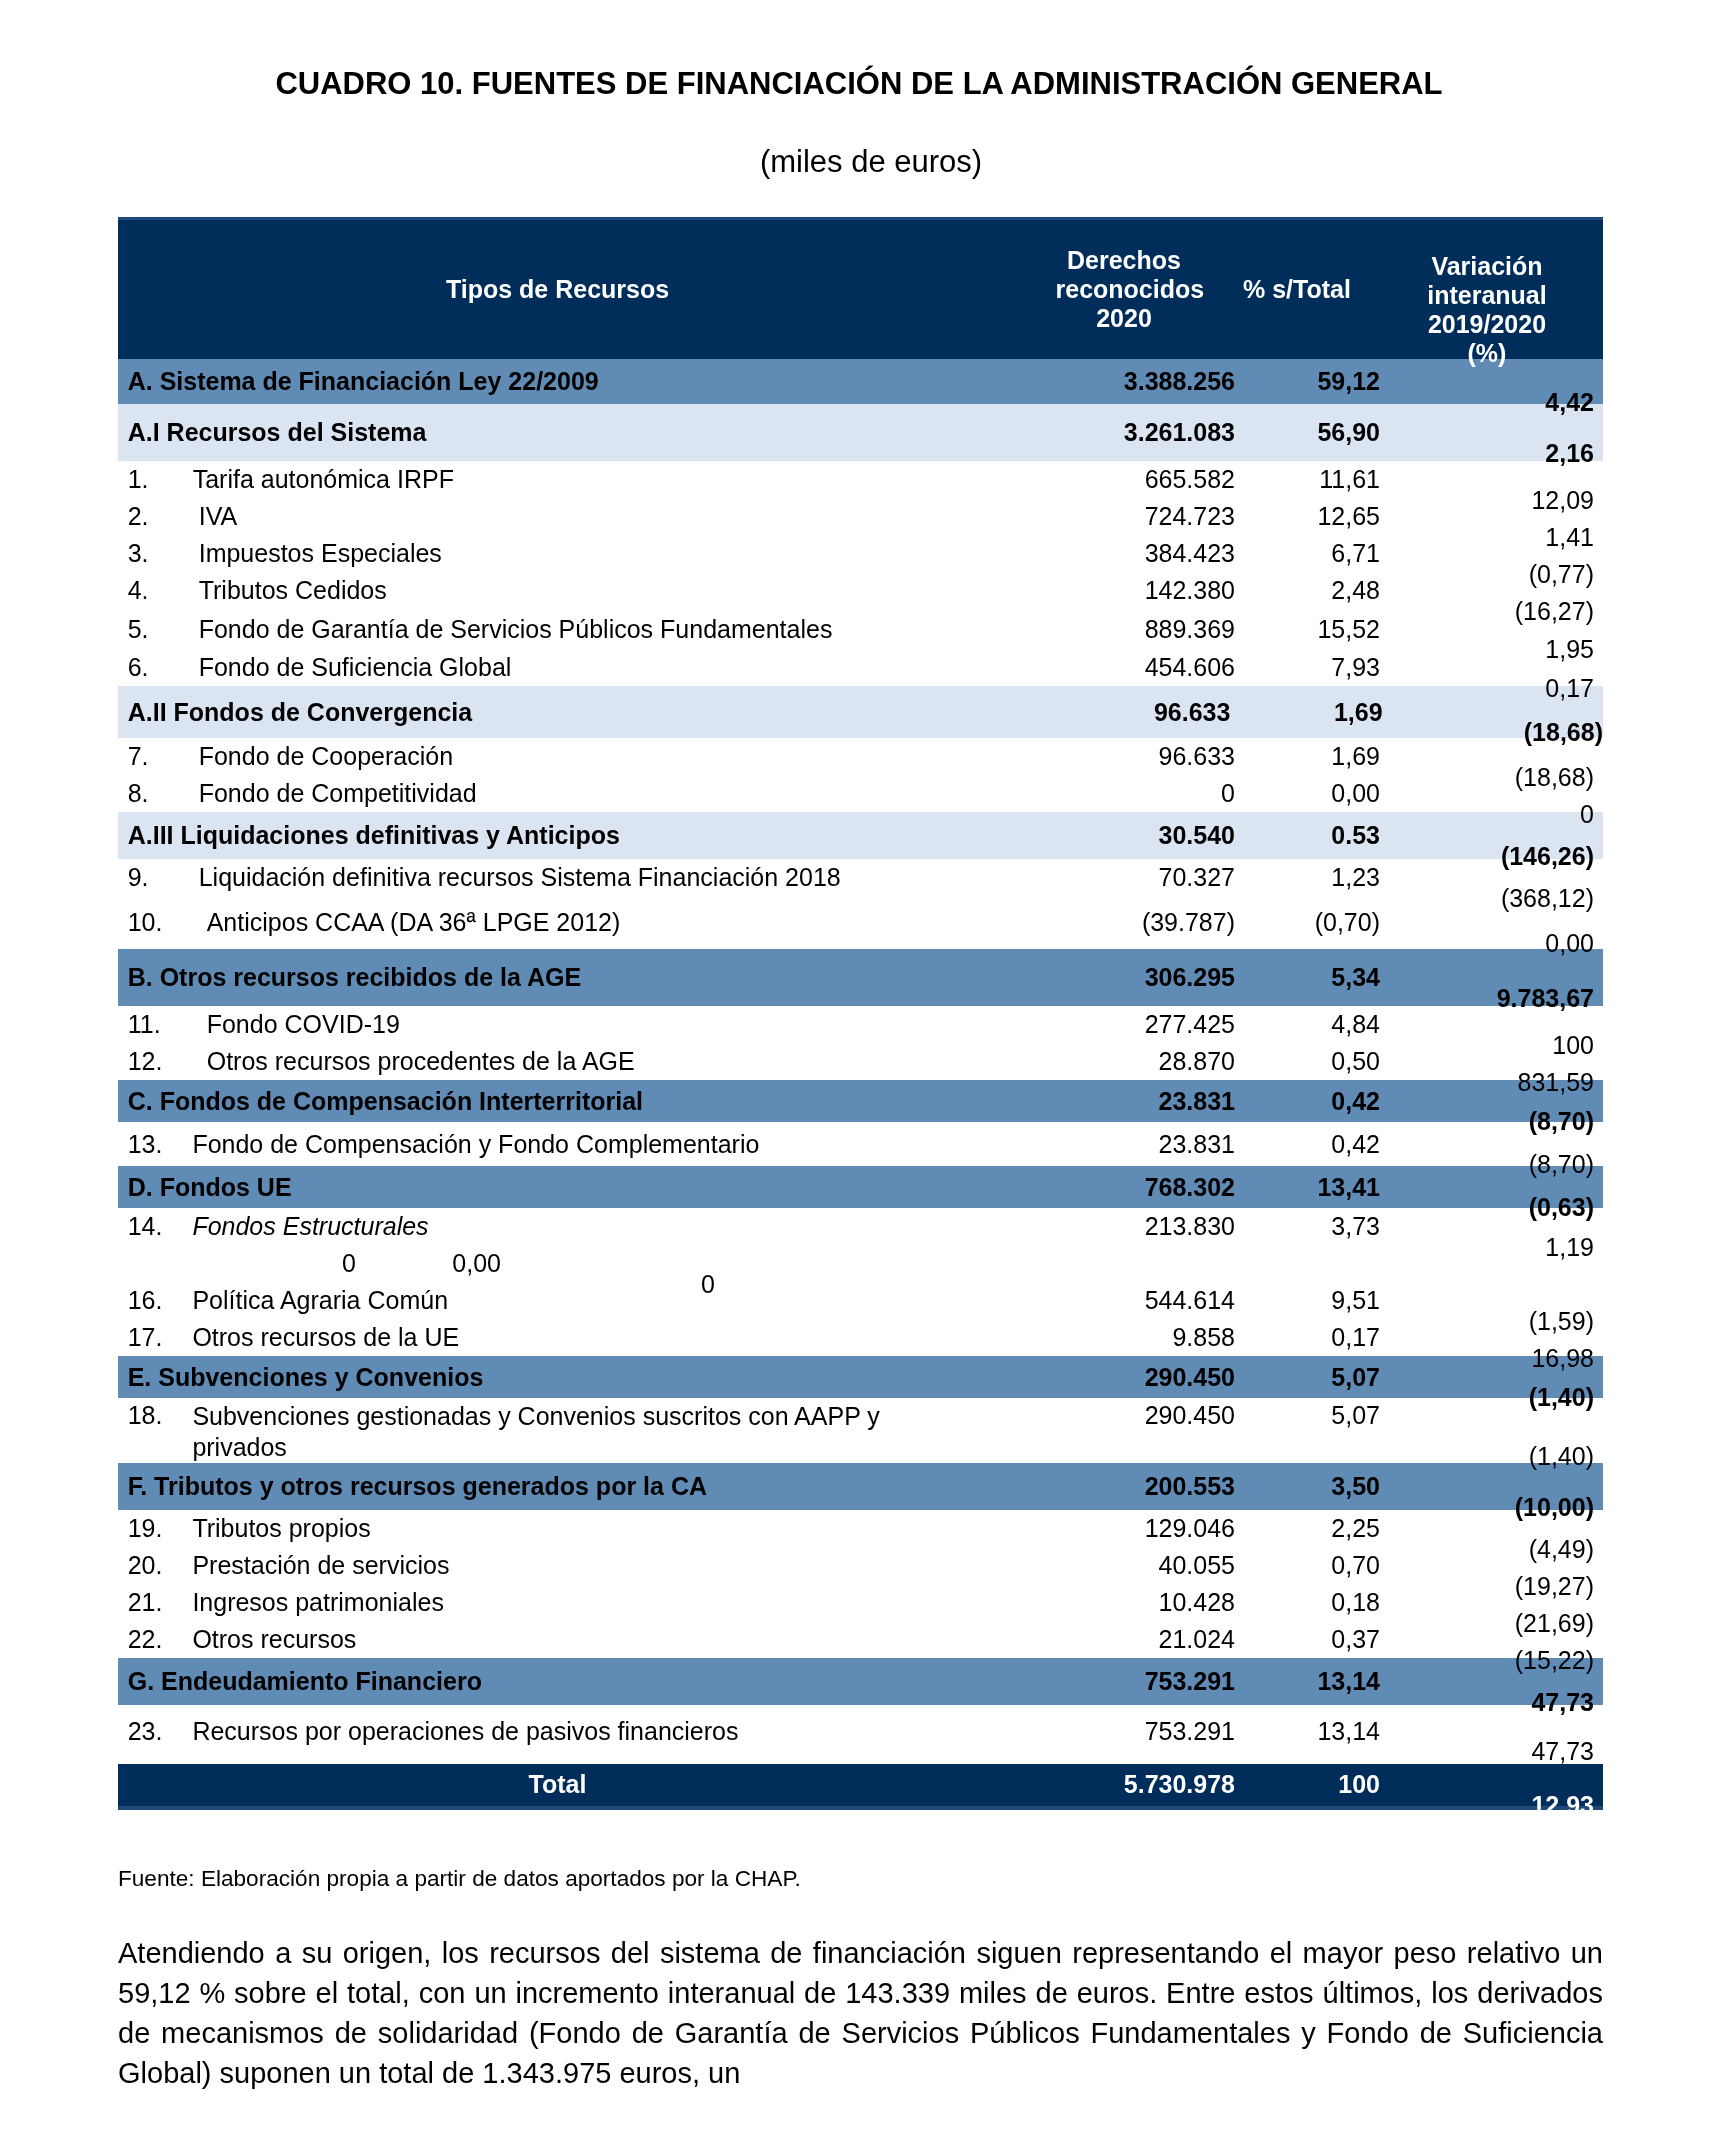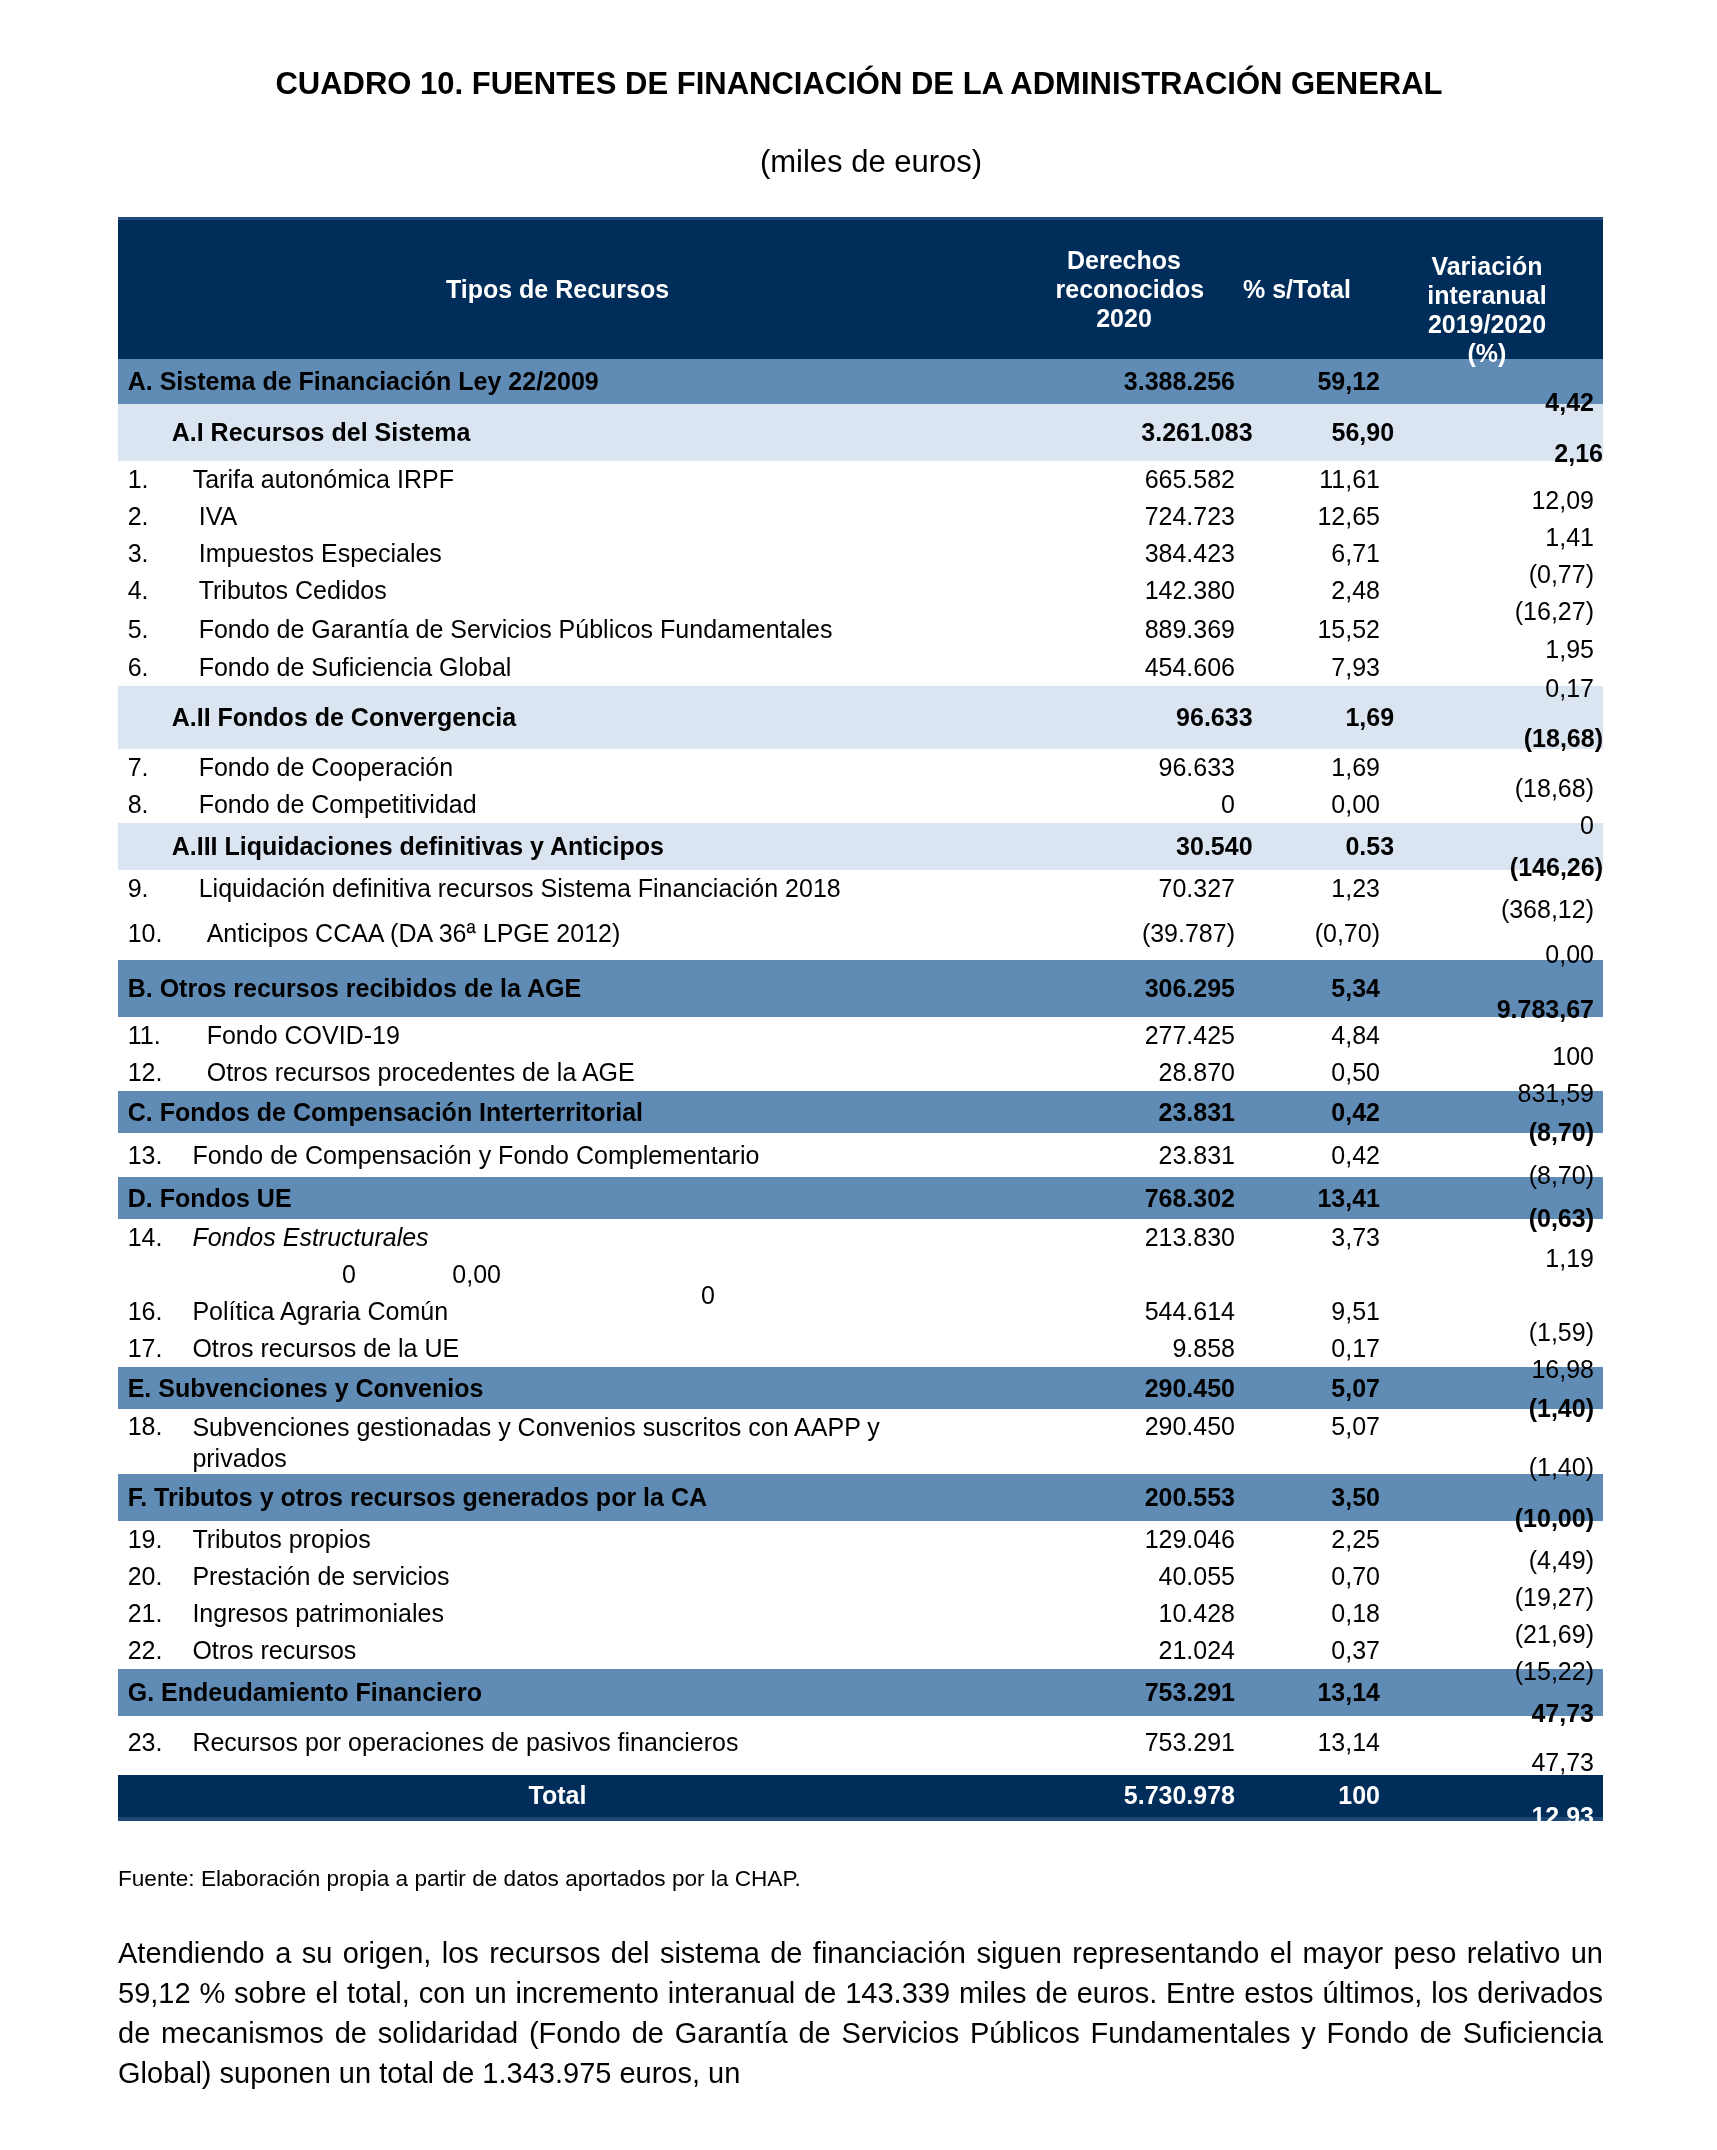--- a/index.html
+++ b/index.html
@@ -11,21 +11,21 @@
   .row .c-label { width: 879px; padding-left: 9.7px; box-sizing: border-box; display: flex; }
   .row .c-der { width: 238px; text-align: right; box-sizing: border-box; }
   .row .c-pct { width: 145px; text-align: right; }
   .row .c-var { width: 214px; text-align: right; margin-top: 41px; }
   .hdr { background: #002d5a; color: #fff; font-weight: bold; height: 139px; border-top: 3.2px solid #1f4a78; }
   .hdr .c-label { justify-content: center; padding-left: 0; }
   .hdr .c-der { text-align: center; }
   .hdr .c-pct { text-align: left; }
   .hdr .c-var { text-align: center; }
   .sec { background: #5f8bb5; font-weight: bold; }
-  .sub { background: #dbe5f1; font-weight: bold; padding-left: 44px; }
+  .sub { background: #dbe5f1; font-weight: bold; }
   .item .num { width: 47px; display: inline-block; flex-shrink: 0; }
   .item.two .num { width: 55px; }
   .total { background: #002d5a; color: #fff; font-weight: bold; border-bottom: 4.8px solid #1f4a78; }
   .total .c-label { justify-content: center; padding-left: 0; }
   .ml { line-height: 31px; }
   .source { position: absolute; left: 118px; top: 1866px; font-size: 22.6px; }
   .para { position: absolute; left: 118px; top: 1933px; width: 1485px; font-size: 29px; line-height: 40px; text-align: justify; }
 </style>
 </head>
 <body>
@@ -104,21 +104,21 @@
       </div>
       <div class="row item" style="height: 37px;">
         <div class="c-label">
           <span class="num">6.</span>
           <span style="padding-left: 24px;">Fondo de Suficiencia Global</span>
         </div>
         <div class="c-der">454.606</div>
         <div class="c-pct">7,93</div>
         <div class="c-var">0,17</div>
       </div>
-      <div class="row sub" style="height: 63px;">
+      <div class="row sub" style="height: 52px; gap: 9px;">
         <div class="c-label">A.II Fondos de Convergencia</div>
         <div class="c-der">96.633</div>
         <div class="c-pct">1,69</div>
         <div class="c-var">(18,68)</div>
       </div>
       <div class="row item" style="height: 37px;">
         <div class="c-label">
           <span class="num">7.</span>
           <span style="padding-left: 24px;">Fondo de Cooperación</span>
         </div>

